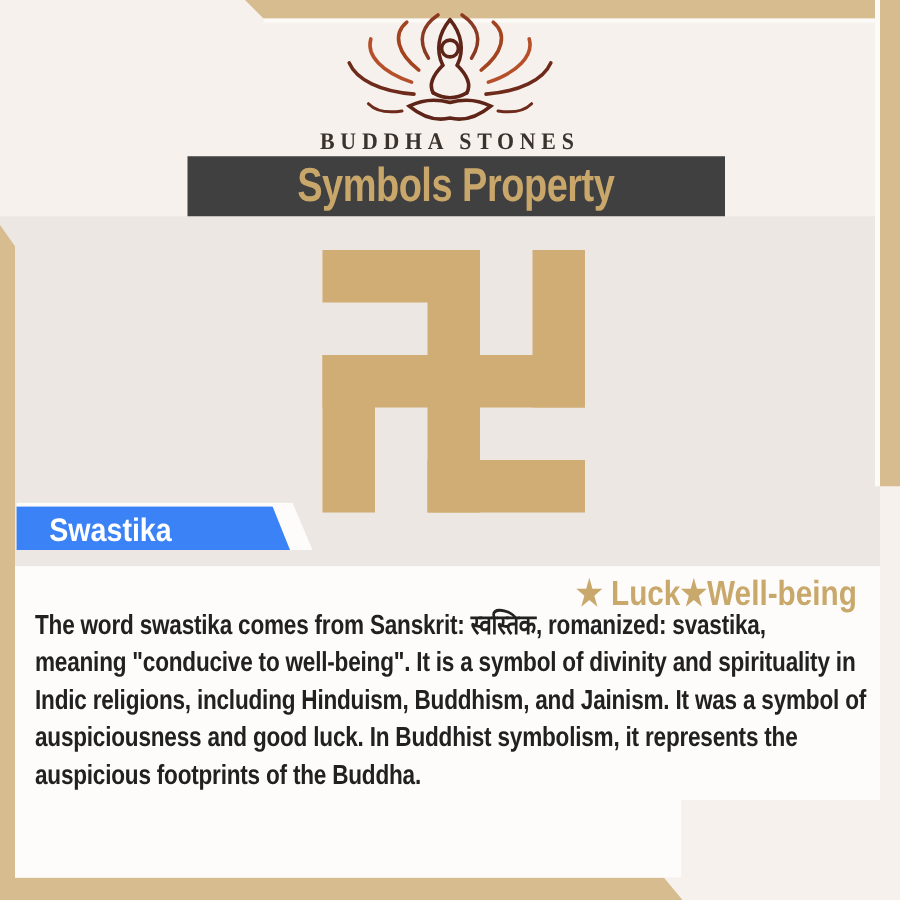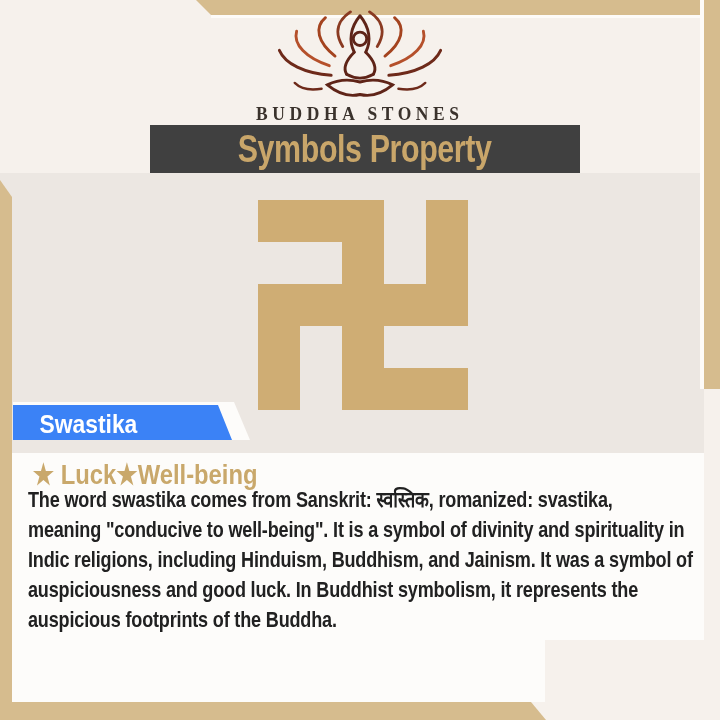--- a/index.html
+++ b/index.html
@@ -44,21 +44,21 @@
   .sw6{left:84px;top:168px;width:126px;height:42px;}
   
   #ribbon-white{position:absolute;left:13px;top:402px;width:237px;height:38px;background:#fdfcfa;
     clip-path:polygon(0 0,221px 0,237px 38px,0 38px);}
   #ribbon{position:absolute;left:13px;top:405px;width:220px;height:35px;background:#3b82f6;
     clip-path:polygon(0 0,205px 0,219px 35px,0 35px);
     display:flex;align-items:flex-end;}
   #ribbon .label{color:#ffffff;font-weight:bold;font-size:26px;padding-left:30px;
     white-space:nowrap;transform:scaleX(.88);transform-origin:0 50%;}
   
-  #benefits{position:absolute;left:13px;top:458px;width:692px;text-align:left;
+  #benefits{position:absolute;left:13px;top:458px;width:692px;text-align:right;
     font-weight:bold;font-size:28px;color:#c9a86b;}
   #benefits span{display:inline-block;transform:scaleX(.85);transform-origin:center;white-space:nowrap;}
   #description{position:absolute;left:28px;top:485px;width:676px;}
   .desc-line{font-weight:bold;font-size:22px;line-height:30px;color:#212121;
     letter-spacing:-.2px;white-space:nowrap;transform:scaleX(.82);transform-origin:0 50%;}
 </style>
 </head>
 <body>
 
 <div id="canvas">

